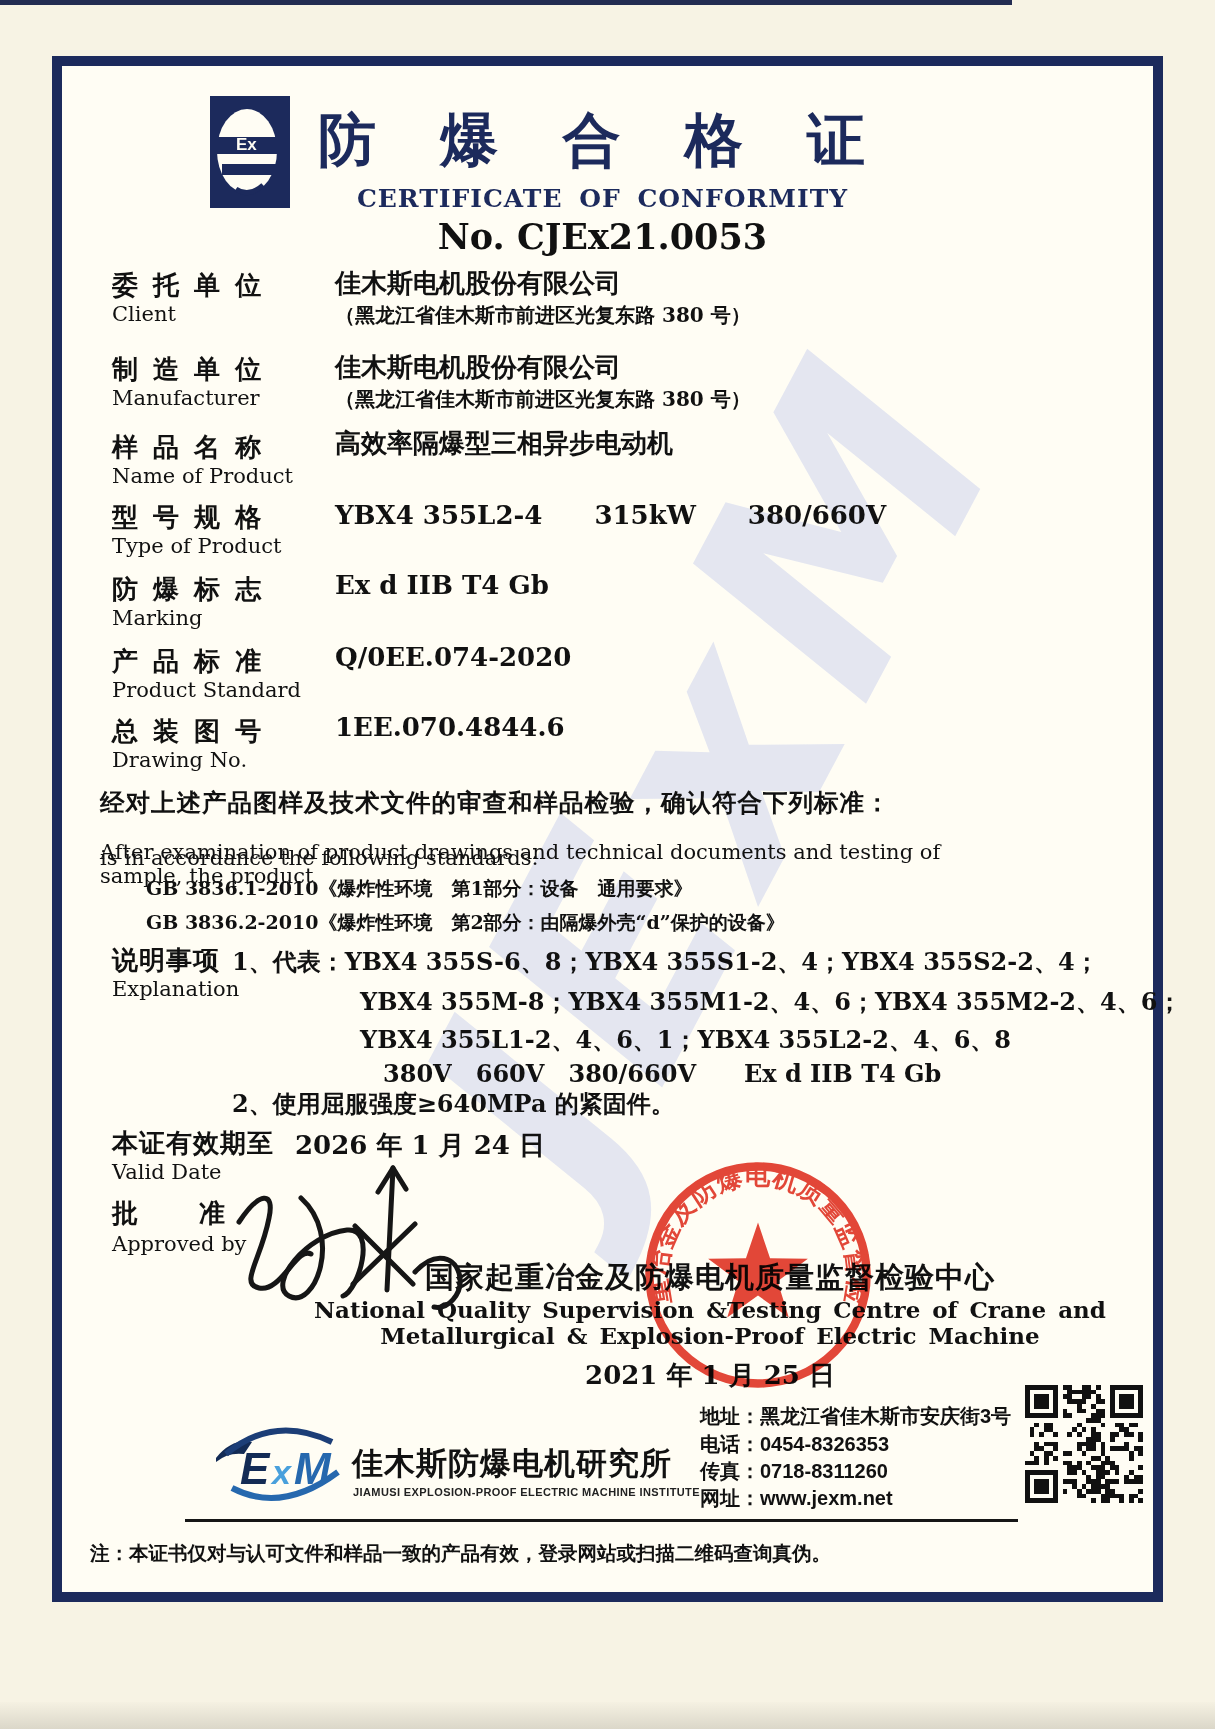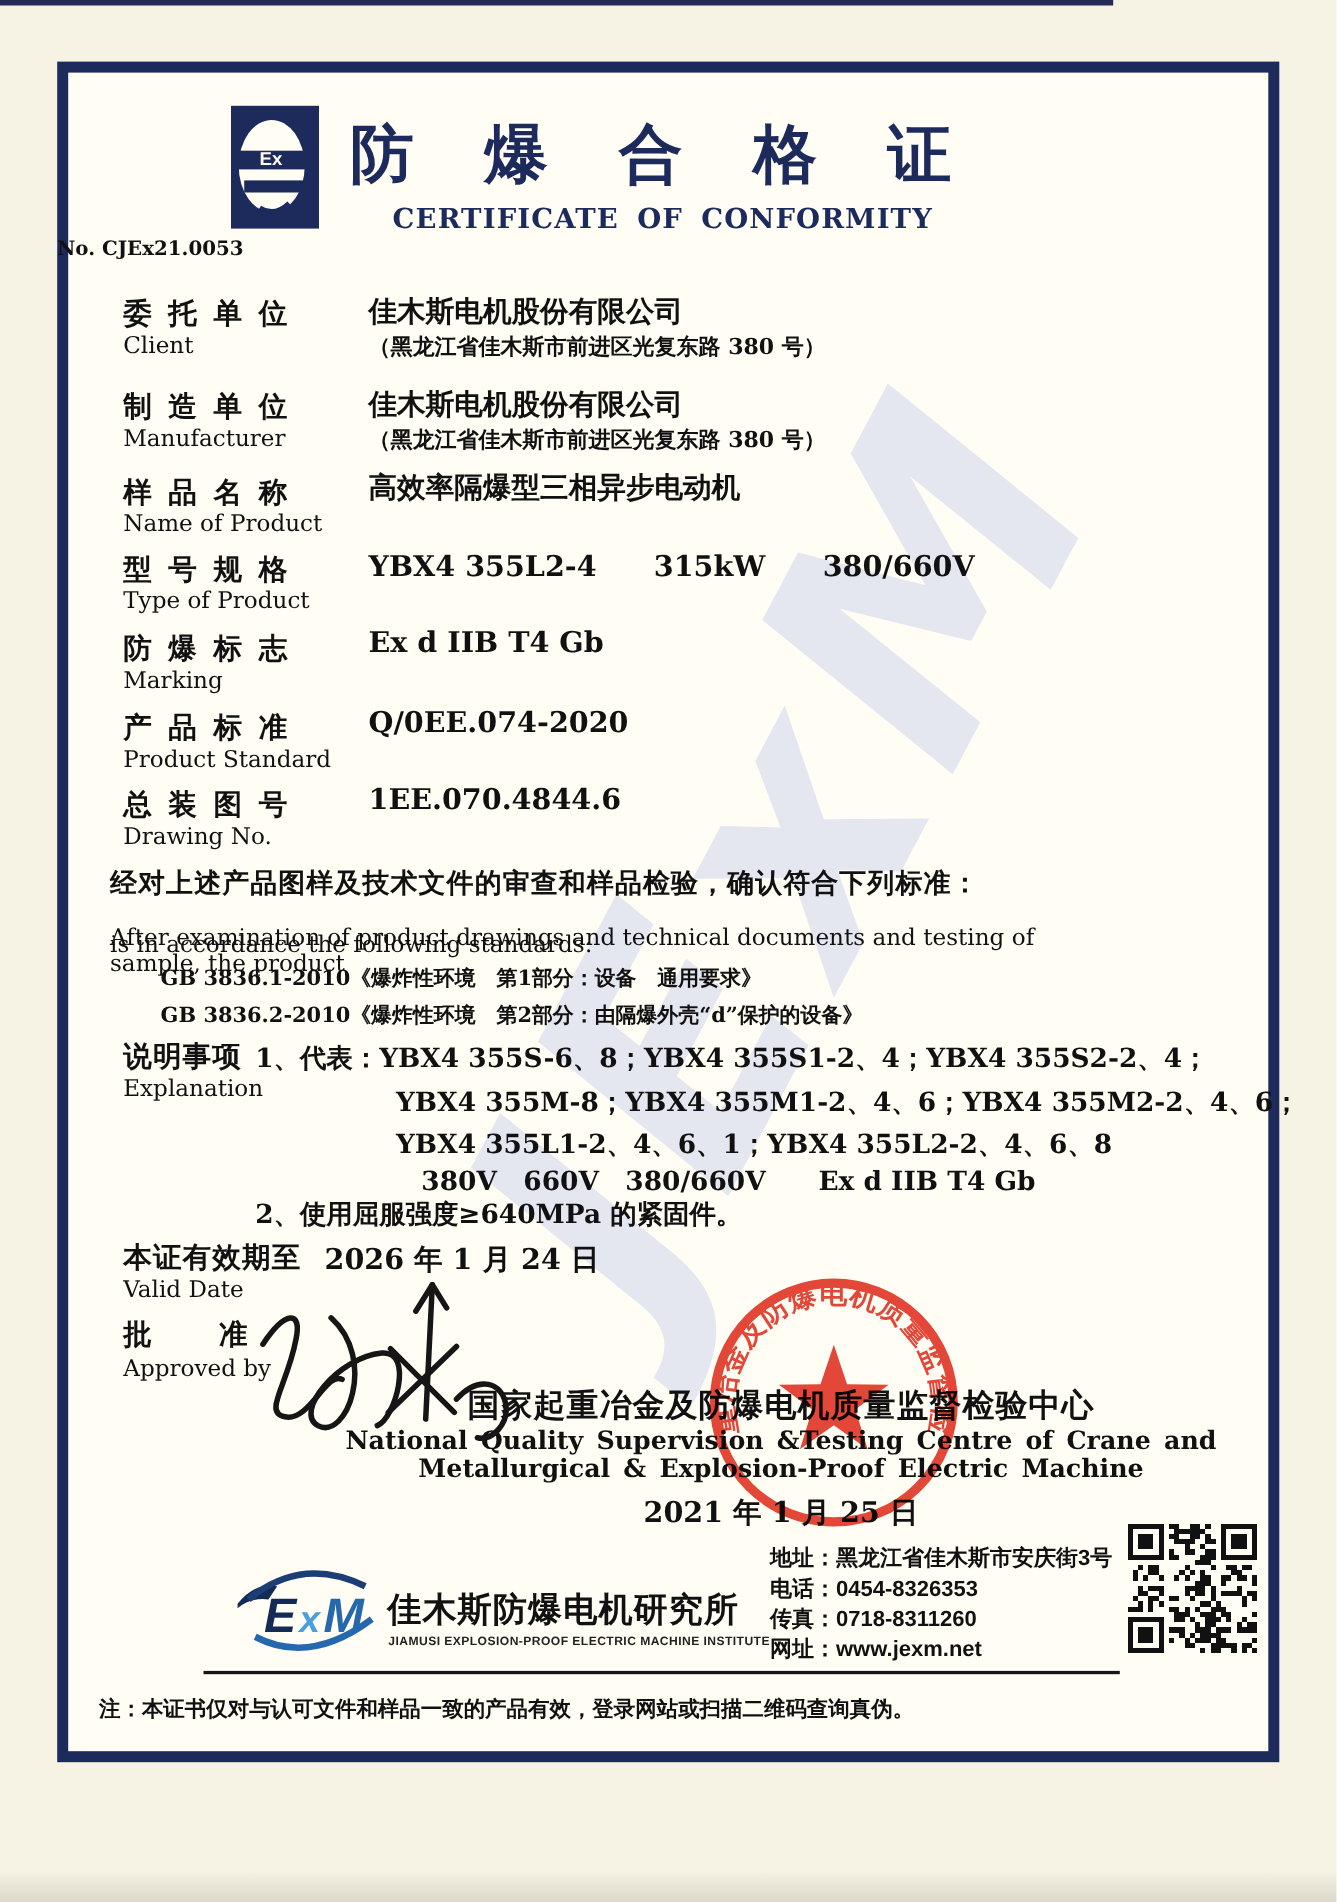--- a/index.html
+++ b/index.html
@@ -12,21 +12,21 @@
     background:linear-gradient(#f5f1e2,#dbd7c9);}
   .watermark{position:absolute;left:300px;top:640px;width:780px;text-align:center;
     font-family:"DejaVu Sans","Liberation Sans",sans-serif;font-weight:bold;font-style:italic;
     font-size:300px;letter-spacing:18px;color:#ced4ee;opacity:.55;
     transform:rotate(-62deg);transform-origin:center;z-index:1;pointer-events:none;}
   .abs{position:absolute;z-index:3;}
   .hdr-title{left:52px;width:1101px;text-align:center;top:102px;font-size:58px;font-weight:bold;
     color:#1c2a5c;letter-spacing:22px;}
   .hdr-en{left:52px;width:1101px;text-align:center;top:184px;font-size:25px;font-weight:bold;
     color:#1c2a5c;letter-spacing:1px;word-spacing:7px;}
-  .hdr-no{left:52px;width:1101px;text-align:left;top:216px;font-size:18px;font-weight:bold;color:#111;}
+  .hdr-no{left:52px;width:1101px;text-align:center;top:216px;font-size:35px;font-weight:bold;color:#111;}
   .zh-label{left:112px;font-size:26px;font-weight:bold;letter-spacing:3px;white-space:pre;}
   .en-label{left:112px;font-size:21px;}
   .val{left:335px;font-size:26px;font-weight:bold;white-space:pre;}
   .sub{left:335px;font-size:20px;font-weight:bold;white-space:pre;}
   .stmt-zh{left:100px;width:920px;font-size:24.5px;font-weight:bold;letter-spacing:1px;}
   .stmt-en{left:100px;width:920px;font-size:21px;}
   .std{left:146px;font-size:19px;font-weight:bold;white-space:pre;}
   .expl{font-size:24px;font-weight:bold;white-space:pre;}
   .centreblock{left:300px;width:820px;text-align:center;}
   .centre-zh{font-size:29px;font-weight:bold;letter-spacing:1px;}

